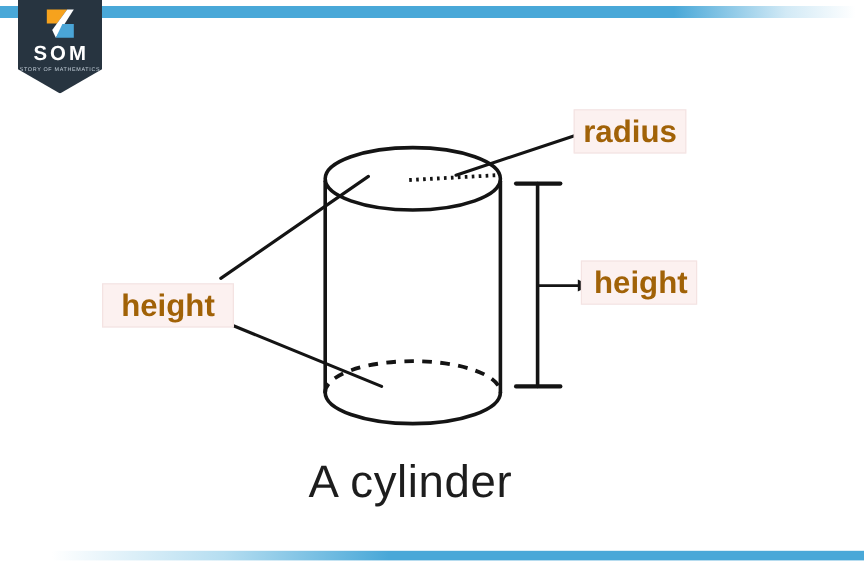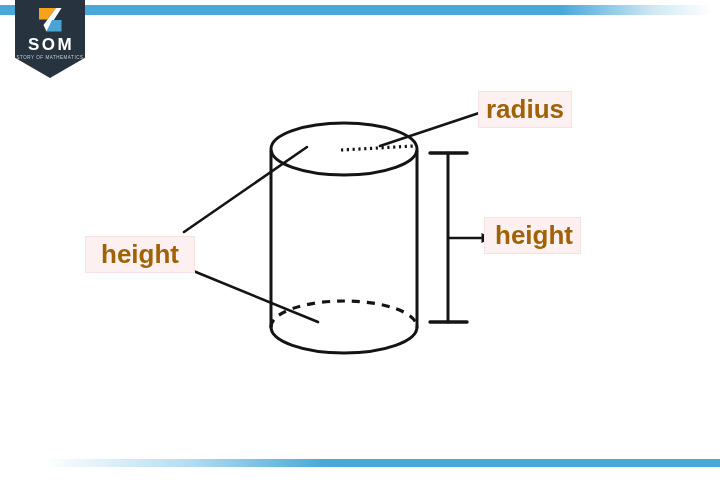--- a/index.html
+++ b/index.html
@@ -136,14 +136,15 @@
 
       <line x1="448" y1="238" x2="484" y2="238" stroke-width="2.4"></line>
       <polygon points="492,238 481.5,233 481.5,243" fill="#141414" stroke="none"></polygon>
     </g>
   </svg>
 
   <div class="tag tag-radius">radius</div>
   <div class="tag tag-height">height</div>
   <div class="tag tag-bases">height</div>
 
+  <div class="caption">A cylinder</div>
 
 </div>
 
 </body></html>

